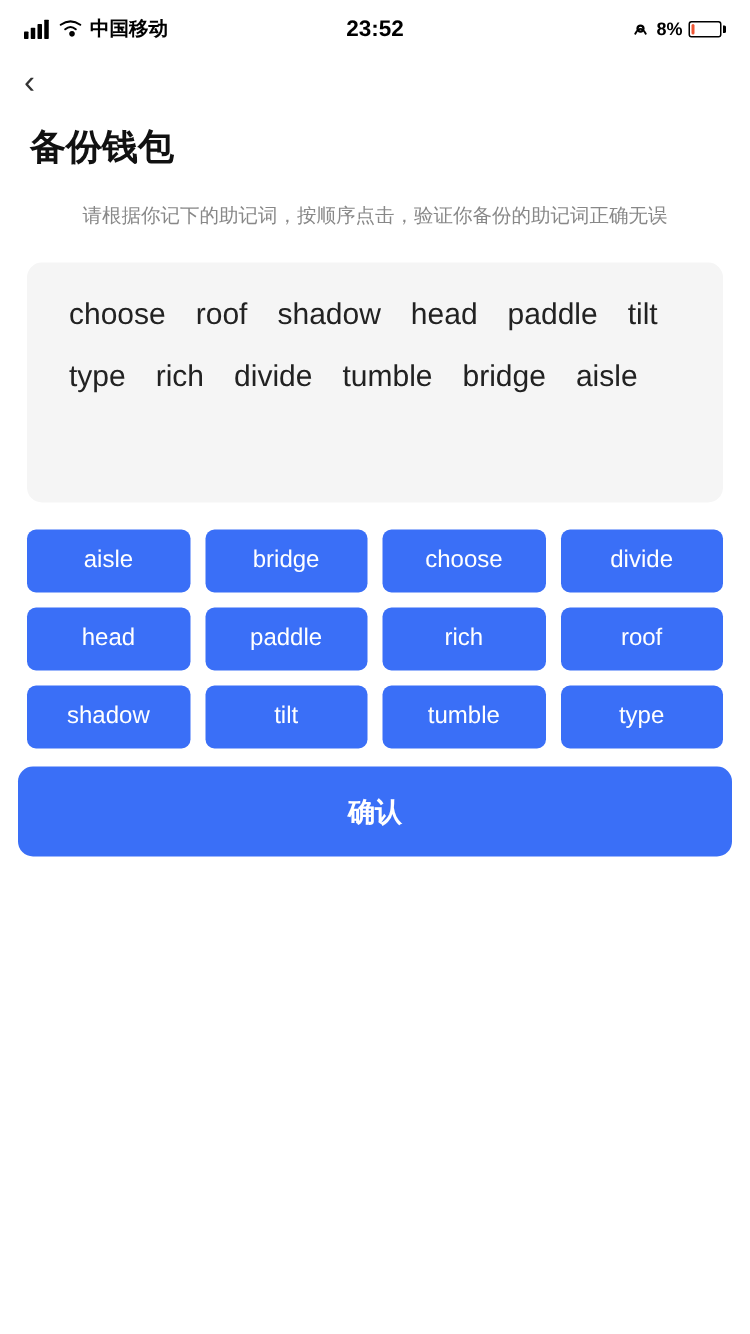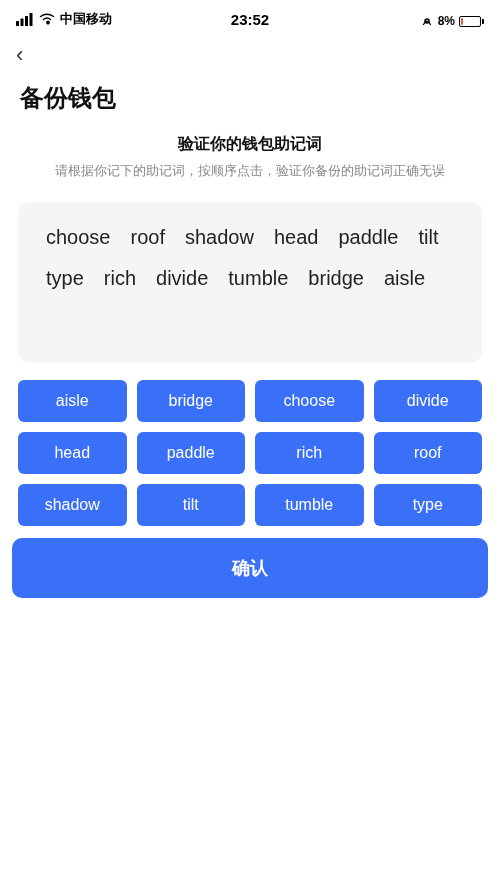--- a/index.html
+++ b/index.html
@@ -9,21 +9,21 @@
       min-height: 889px;
       background: #ffffff;
       font-family: -apple-system, "PingFang SC", "Helvetica Neue", Arial, sans-serif;
       position: relative;
     }
 
     
     .status-bar {
       display: flex;
       justify-content: space-between;
-      align-items: flex-end;
+      align-items: center;
       padding: 10px 16px 4px;
       font-size: 13px;
       font-weight: 600;
       color: #000;
     }
     .status-left { display: flex; align-items: center; gap: 5px; }
     .status-center { position: absolute; left: 50%; transform: translateX(-50%); font-size: 15px; font-weight: 600; }
     .status-right { display: flex; align-items: center; gap: 4px; font-size: 12px; }
     .battery-icon {
       display: inline-flex; align-items: center; gap: 1px;
@@ -171,21 +171,20 @@
 
 <div class="nav-bar">
   <div class="back-btn">
     <span class="back-arrow">‹</span>
   </div>
 </div>
 
 <div class="page-title">备份钱包</div>
 
 <div class="section-heading">
-  <div class="main-text">验证你的钱包助记词</div>
   <div class="sub-text">请根据你记下的助记词，按顺序点击，验证你备份的助记词正确无误</div>
 </div>
 
 <div class="word-display-box" id="word-display-box">
 <span class="word-slot">choose</span>
     <span class="word-slot">roof</span>
     <span class="word-slot">shadow</span>
     <span class="word-slot">head</span>
     <span class="word-slot">paddle</span>
     <span class="word-slot">tilt</span>

